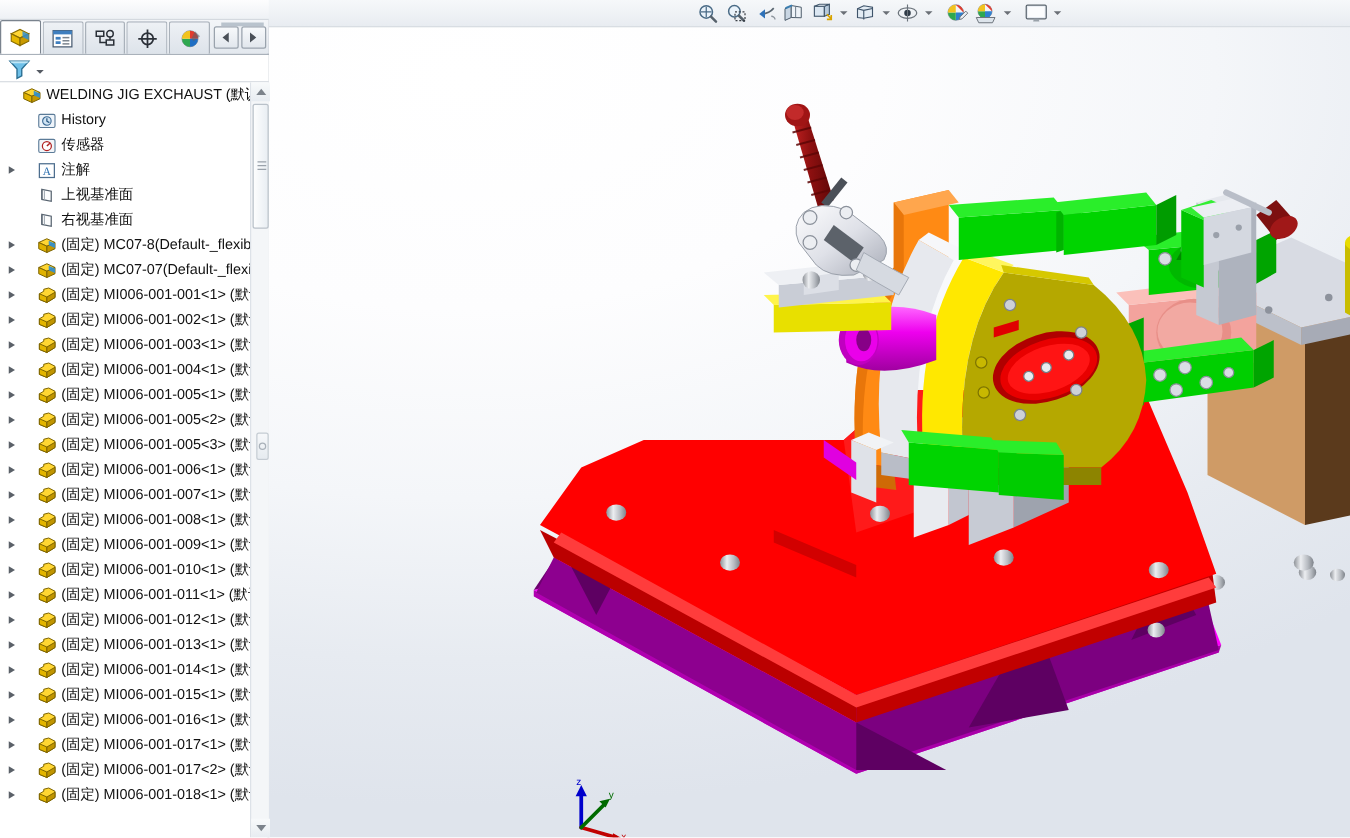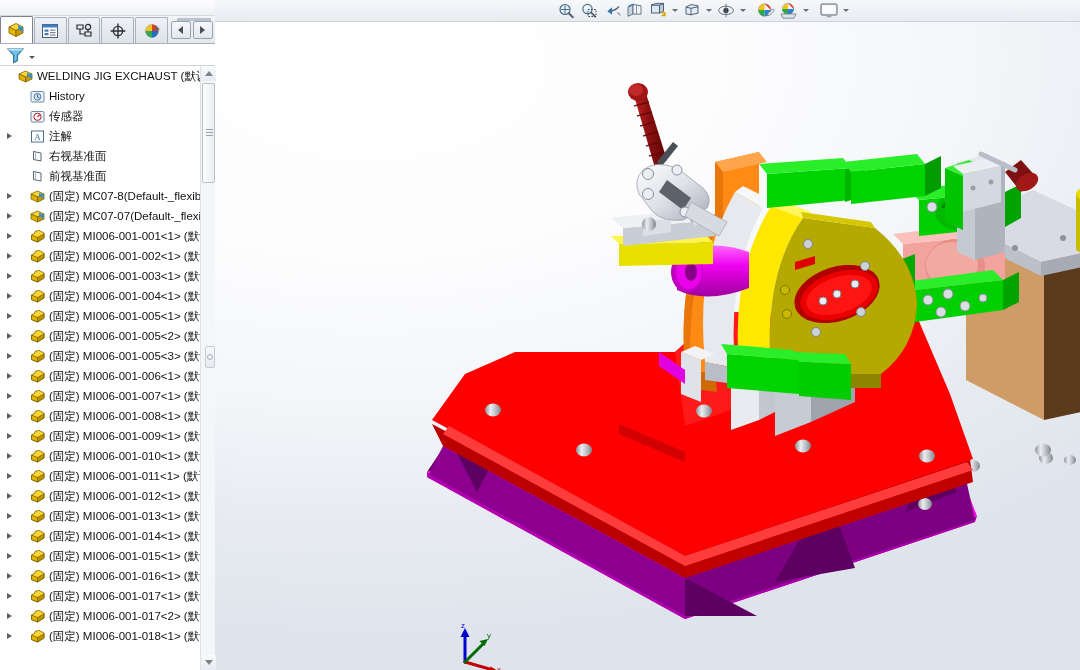--- a/index.html
+++ b/index.html
@@ -718,33 +718,33 @@
           <div class="trow">
             <div class="expander"></div>
             <div style="width: 12px; flex: 0 0 auto;"></div>
             <div class="ticon">
               <svg width="17" height="15" viewBox="0 0 17 15">
                 <path d="M4.5,2.5 L12,4 L12,12 L4.5,10.5 Z" fill="#fbfcfd" stroke="#5a6672" stroke-width="1"></path>
                 <path d="M4.5,2.5 L4.5,10.5" stroke="#5a6672" stroke-width="1"></path>
                 <path d="M6.5,3 L6.5,11" stroke="#9aa3ac" stroke-width=".8"></path>
               </svg>
             </div>
-            <div class="tlabel">右视基准面</div>
+            <div class="tlabel">上视基准面</div>
           </div>
           <div class="trow">
             <div class="expander"></div>
             <div style="width: 12px; flex: 0 0 auto;"></div>
             <div class="ticon">
               <svg width="17" height="15" viewBox="0 0 17 15">
                 <path d="M4.5,2.5 L12,4 L12,12 L4.5,10.5 Z" fill="#fbfcfd" stroke="#5a6672" stroke-width="1"></path>
                 <path d="M4.5,2.5 L4.5,10.5" stroke="#5a6672" stroke-width="1"></path>
                 <path d="M6.5,3 L6.5,11" stroke="#9aa3ac" stroke-width=".8"></path>
               </svg>
             </div>
-            <div class="tlabel">前视基准面</div>
+            <div class="tlabel">右视基准面</div>
           </div>
           <div class="trow">
             <div class="expander has"></div>
             <div style="width: 12px; flex: 0 0 auto;"></div>
             <div class="ticon">
               <svg width="17" height="15" viewBox="0 0 17 15">
                 <path d="M2,5 L8.5,2 L15,5 L8.5,8 Z" fill="#ffd633" stroke="#7d6400" stroke-width=".8"></path>
                 <path d="M2,5 L8.5,8 L8.5,13 L2,10 Z" fill="#e0b200" stroke="#7d6400" stroke-width=".8"></path>
                 <path d="M8.5,8 L15,5 L15,10 L8.5,13 Z" fill="#c49700" stroke="#7d6400" stroke-width=".8"></path>
                 <path d="M10,3.6 L15,5.8 L15,9.4 L10,7.2 Z" fill="#2f8fd6" opacity=".9"></path>

